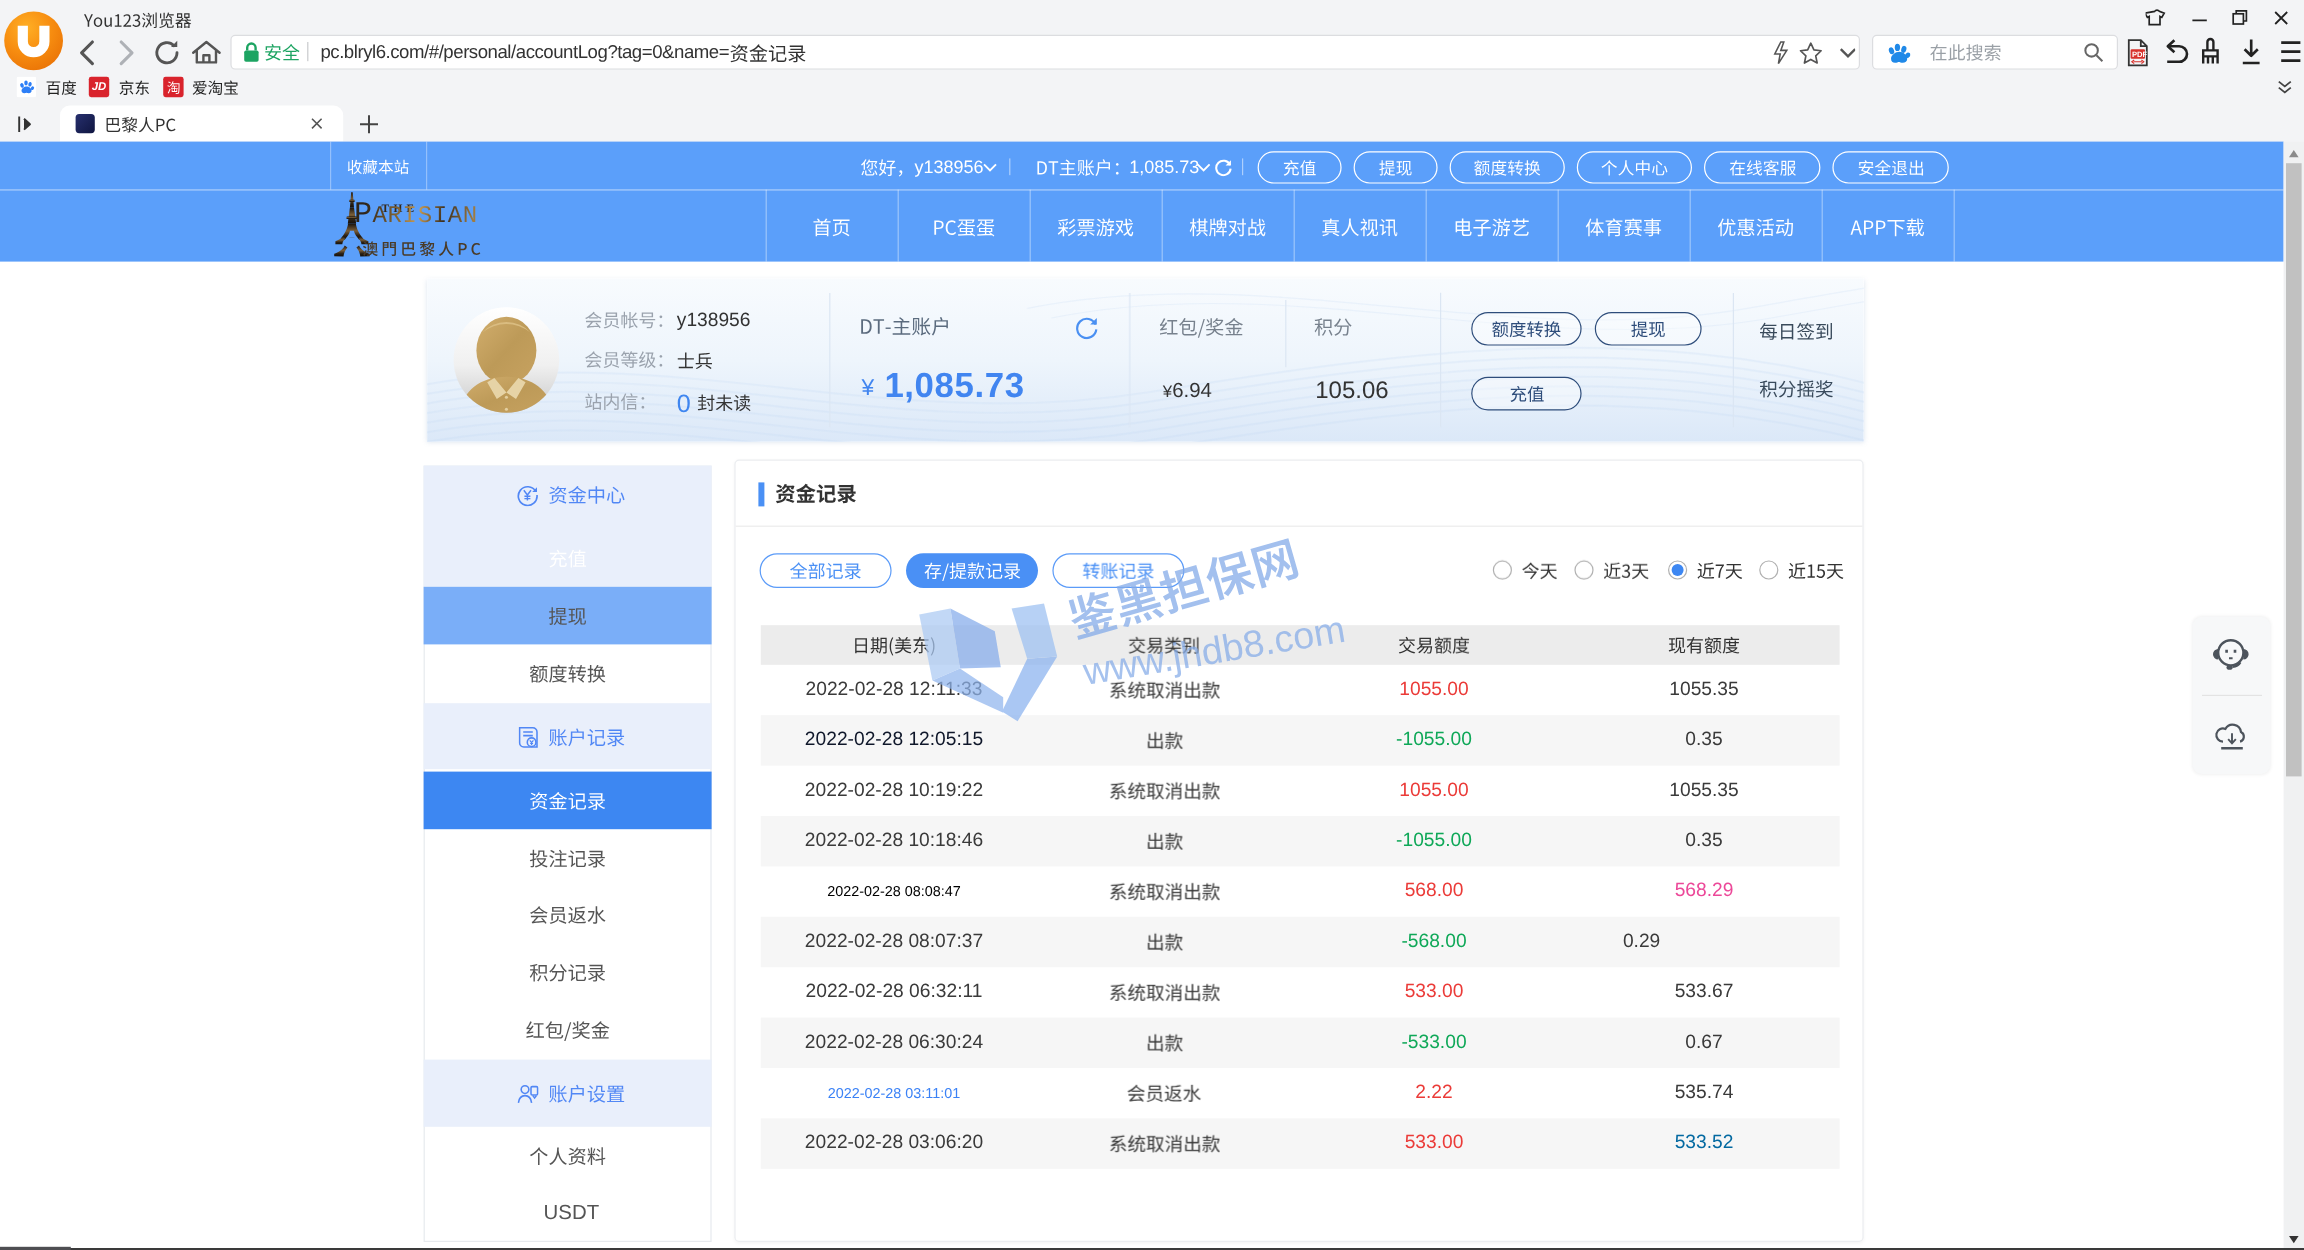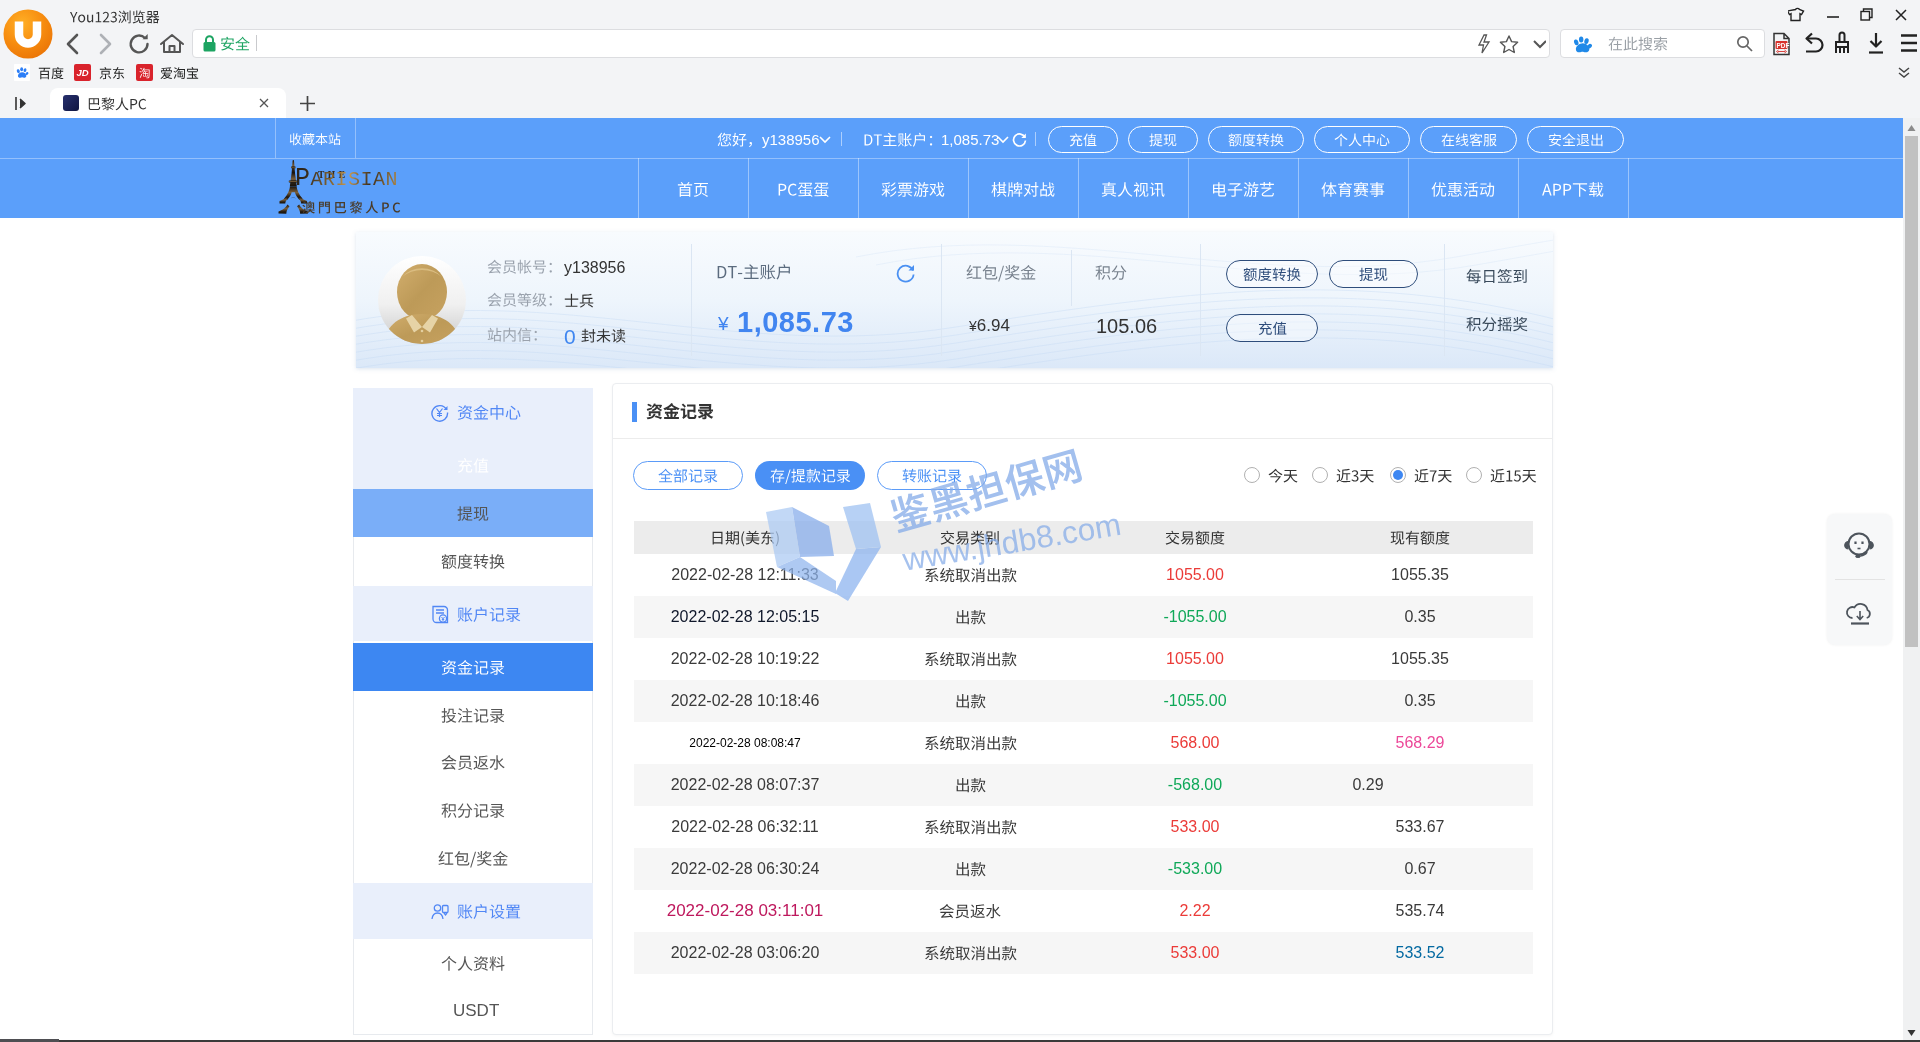--- a/index.html
+++ b/index.html
@@ -51,20 +51,28 @@
 <rect x="0.5" y="7" width="12" height="9.5" rx="1.5" fill="#1da462"></rect>
 <path d="M3 7 v-2.2 a3.5 3.5 0 0 1 7 0 V7" fill="none" stroke="#1da462" stroke-width="2"></path>
 </svg>
     <svg class="tx" style="left:220.0px;top:31.8px;" width="30.0" height="21.8">
       <g fill="#1da462" transform="translate(0,17.40) scale(0.01500)">
         <use href="#g9" x="0"></use>
         <use href="#g10" x="1000"></use>
       </g>
     </svg>
     <div class="abs" style="left:256px;top:35px;width:1px;height:16px;background:#c9cacd"></div>
+    <div class="abs row" style="left:267px;top:30px;height:27px;font-size:15.5px;letter-spacing:-0.38px;color:#333">pc.blryl6.com/#/personal/accountLog?tag=0&amp;name=<svg style="overflow:visible;flex:none" width="64.0" height="23.2" viewBox="0 0.00 64.0 23.2">
+        <g fill="#333" transform="translate(0,18.56) scale(0.01600)">
+          <use href="#g11" x="0"></use>
+          <use href="#g12" x="1000"></use>
+          <use href="#g13" x="2000"></use>
+          <use href="#g14" x="3000"></use>
+        </g>
+      </svg></div>
     <svg class="abs" style="left:1476px;top:34px" width="70" height="20" viewBox="0 0 70 20" fill="none" stroke="#555" stroke-width="1.6">
 <path d="M8 1 L3 11 h4.5 L6 19 L13 8 h-5 L10.5 1 z" stroke-width="1.3"></path>
 <path d="M33 2 l2.6 5.6 6 0.7 -4.5 4.2 1.2 6 -5.3 -3 -5.3 3 1.2 -6 -4.5 -4.2 6 -0.7 z" stroke-width="1.4" stroke-linejoin="round"></path>
 <path d="M58 7 l6 6 6 -6" stroke-width="2"></path>
 </svg>
     <div class="abs" style="left:1560px;top:29px;width:205px;height:29px;background:#fff;border:1px solid #dcdde0;border-radius:4px"></div>
     <svg class="abs" style="left:1572px;top:35px" width="20" height="18" viewBox="0 0 24 22">
 <g fill="#2089e8">
         <ellipse cx="5" cy="9" rx="2.6" ry="3.6" transform="rotate(-20 5 9)"></ellipse>
 <ellipse cx="11" cy="5.5" rx="2.7" ry="3.7"></ellipse>
@@ -849,21 +857,21 @@
 <div class="abs" style="left:634px;top:848px;width:899px;height:42px;background:#f6f6f6"></div>
 <div class="abs" style="left:745px;top:869px;font-size:16px;color:#3a3a3a;transform:translate(-50%,-50%)">2022-02-28 06:30:24</div>
 <svg class="tx" style="left:954.5px;top:856.9px;" width="31.0" height="22.5">
     <g fill="#3a3a3a" transform="translate(0,17.98) scale(0.01550)">
       <use href="#g58" x="0"></use>
       <use href="#g132" x="1000"></use>
     </g>
   </svg>
 <div class="abs" style="left:1195px;top:869px;font-size:16px;color:#0fa858;transform:translate(-50%,-50%)">-533.00</div>
 <div class="abs" style="left:1420px;top:869px;font-size:16px;color:#3a3a3a;transform:translate(-50%,-50%)">0.67</div>
-<div class="abs" style="left:745px;top:911px;font-size:17px;color:#be185d;transform:translate(-50%,-50%)">2022-02-28 03:11:01</div>
+<div class="abs" style="left:745px;top:911px;font-size:12px;color:#3b82f6;transform:translate(-50%,-50%)">2022-02-28 03:11:01</div>
 <svg class="tx" style="left:939.0px;top:898.9px;" width="62.0" height="22.5">
     <g fill="#3a3a3a" transform="translate(0,17.98) scale(0.01550)">
       <use href="#g94" x="0"></use>
       <use href="#g95" x="1000"></use>
       <use href="#g121" x="2000"></use>
       <use href="#g122" x="3000"></use>
     </g>
   </svg>
 <div class="abs" style="left:1195px;top:911px;font-size:16px;color:#eb3b38;transform:translate(-50%,-50%)">2.22</div>
 <div class="abs" style="left:1420px;top:911px;font-size:16px;color:#3a3a3a;transform:translate(-50%,-50%)">535.74</div>

